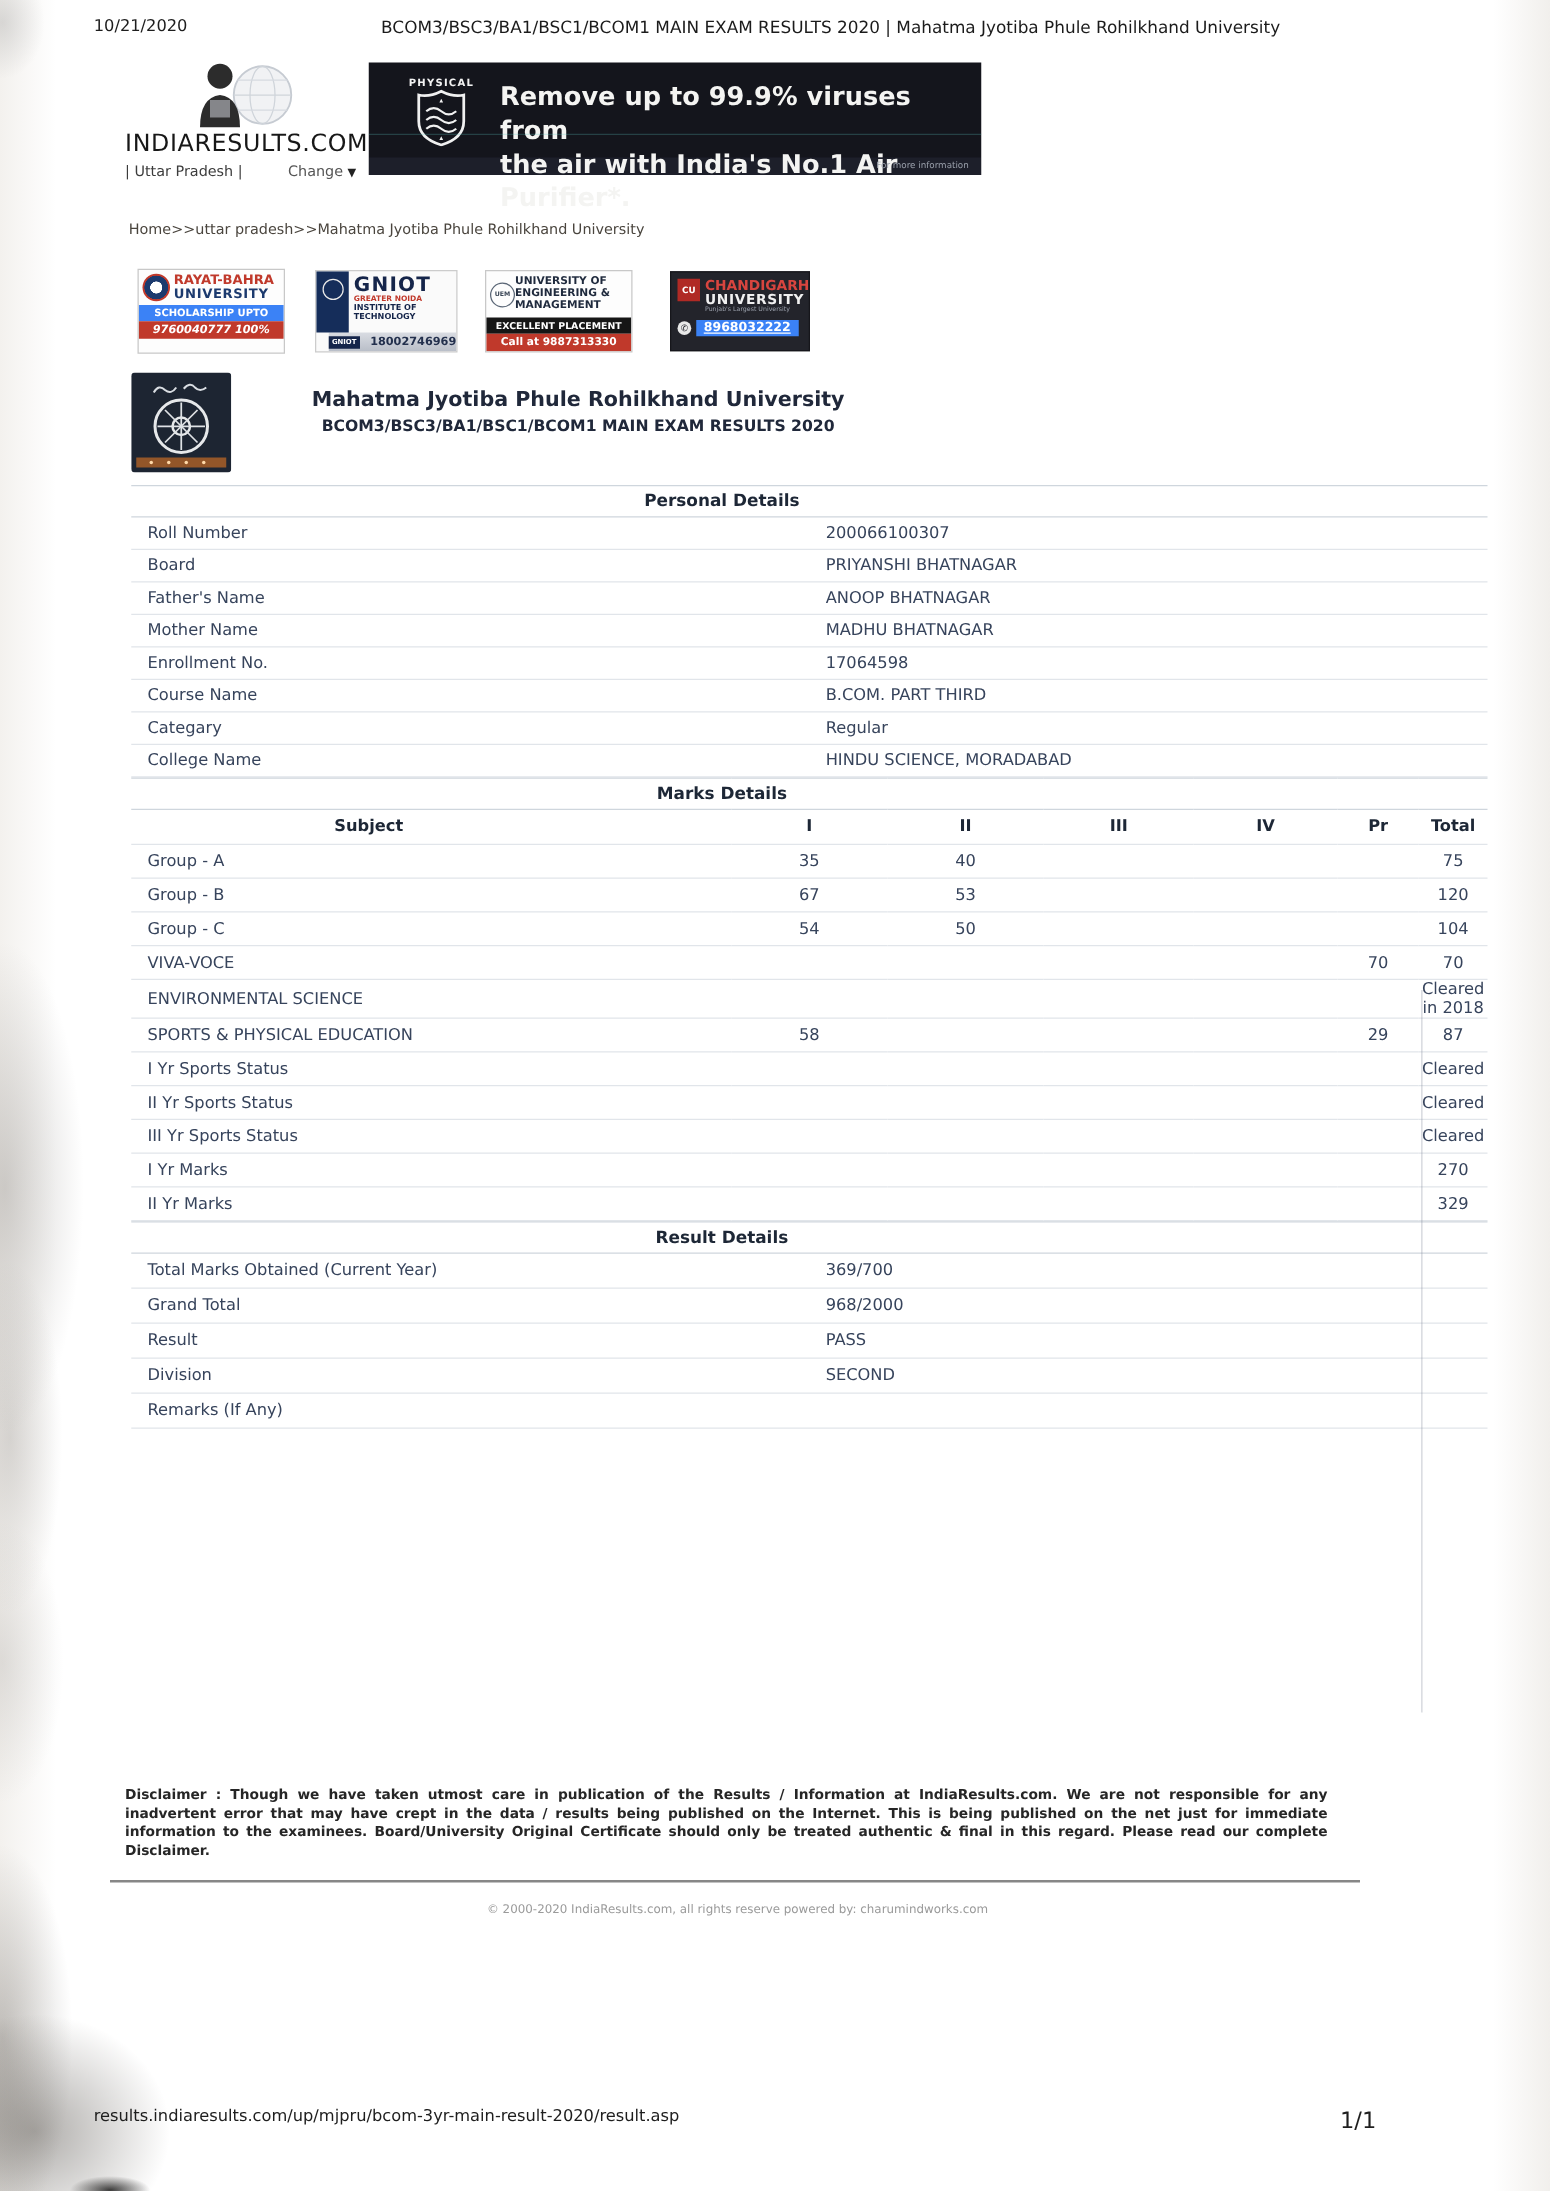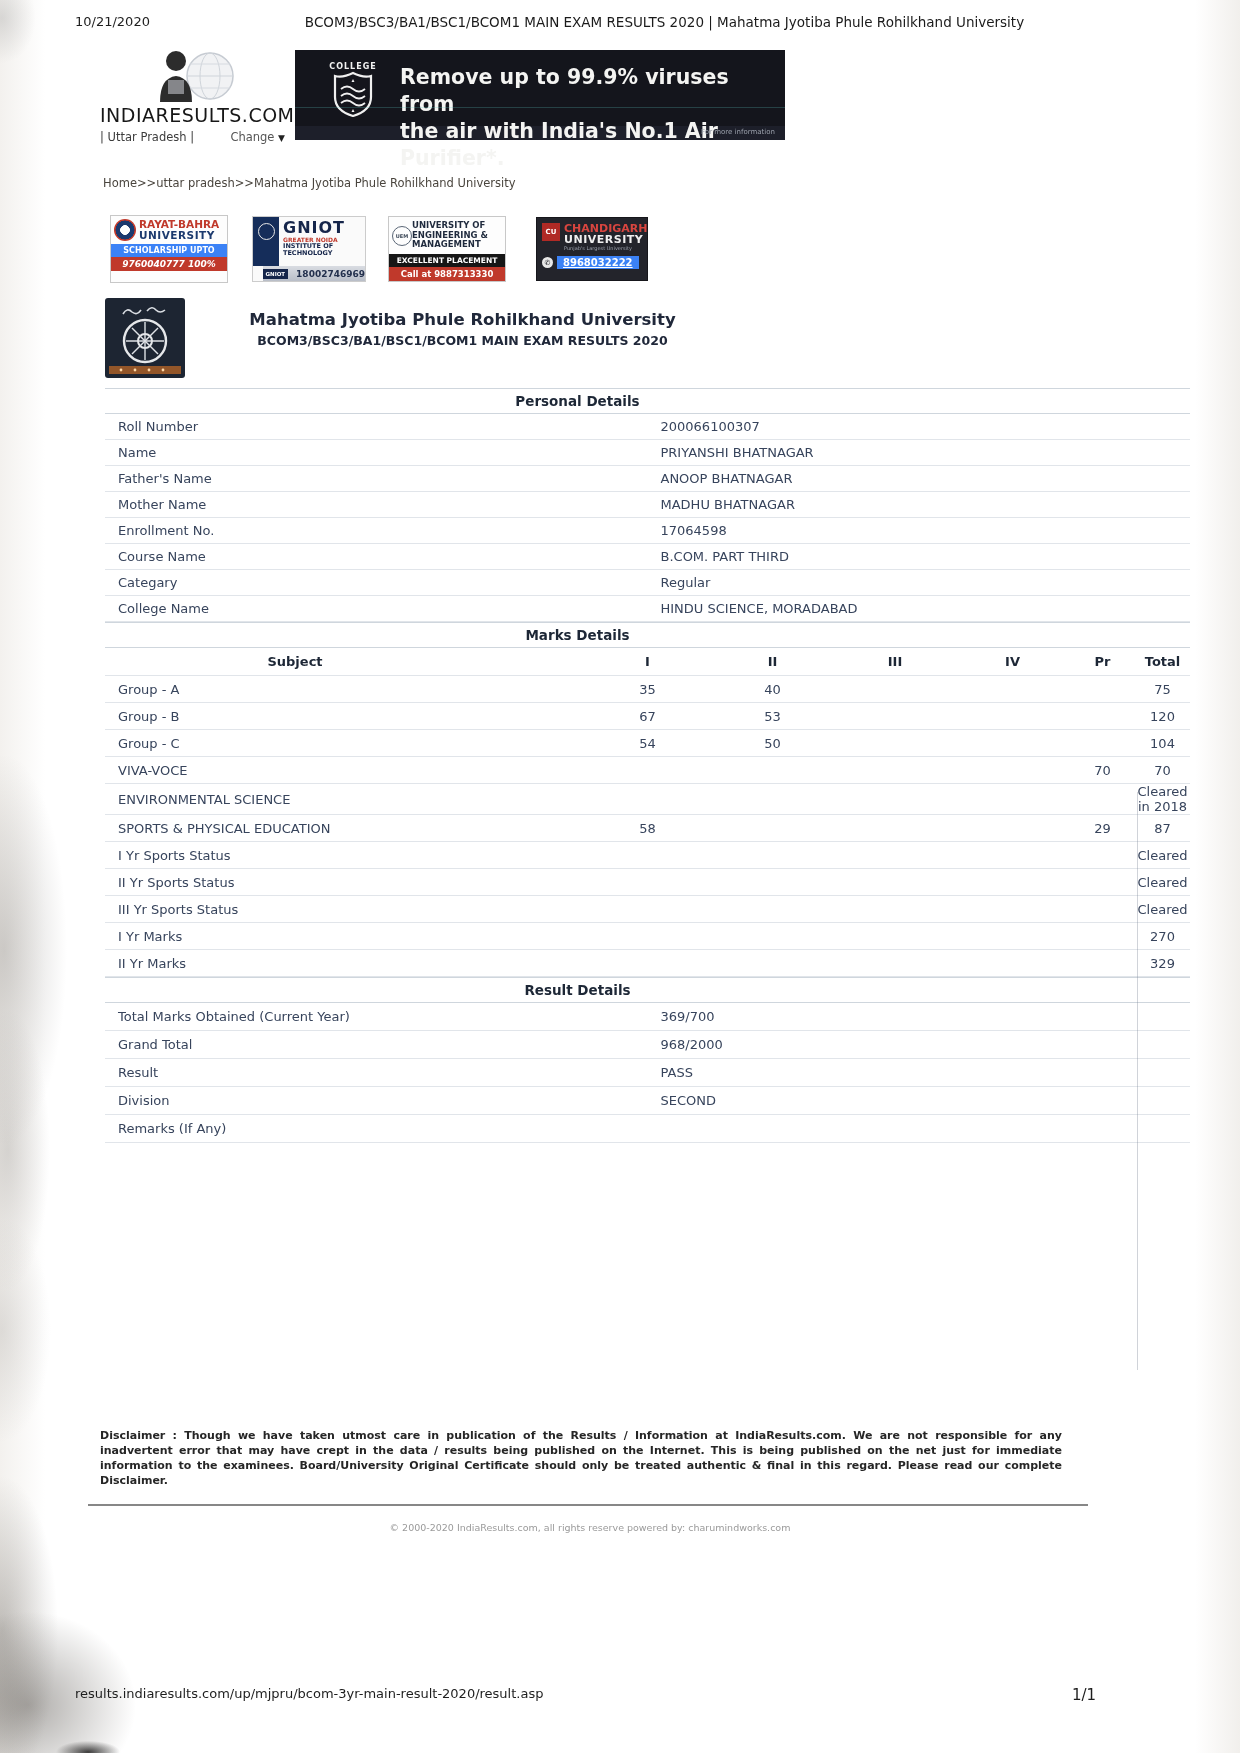--- a/index.html
+++ b/index.html
@@ -15,21 +15,21 @@
       radial-gradient(45px 60px at 2px 18px, rgba(150,150,150,.30), transparent 75%),
       radial-gradient(40px 14px at 88px 1752px, rgba(25,25,25,.85), transparent 80%),
       linear-gradient(90deg,#f3f1ee 0px,#ffffff 45px,#ffffff 1195px,#f1efec 1240px);
     padding-left: 29px;
   }
   .abs{position:absolute;}
   
   .print-date{top:14px;left:75px;font-size:13px;color:#1e1e1e;}
   .print-title{top:14px;left:0;width:100%;text-align:center;padding-left:60px;box-sizing:border-box;font-size:13.5px;color:#1b1b1b;}
   .print-url{top:1686px;left:75px;font-size:13px;color:#1e1e1e;}
-  .print-page{top:1686px;left:1072px;font-size:15px;color:#1e1e1e;}
+  .print-page{top:1686px;left:1072px;font-size:18px;color:#1e1e1e;}
   
   .ir-logo{top:50px;left:100px;width:185px;}
   .ir-icon{display:block;margin:0 auto;}
   .ir-name{font-size:19px;letter-spacing:.5px;color:#171717;font-weight:500;text-align:center;margin-top:2px;}
   .ir-sub{display:flex;justify-content:space-between;margin-top:4px;font-size:11.5px;color:#3c3c3c;}
   .ir-change{color:#555;cursor:pointer;}
   .ir-change .chev{color:#222;font-size:9px;}
   
   .ph-banner{top:50px;left:295px;width:490px;height:90px;background:#14151c;color:#fff;cursor:pointer;
      box-shadow:inset 0 -14px 0 rgba(30,32,44,.9);}
@@ -122,21 +122,21 @@
     </svg>
     <div class="ir-name">INDIARESULTS.COM</div>
     <div class="ir-sub">
       <span>| Uttar Pradesh |</span>
       <span class="ir-change"><span>Change</span> <span class="chev">▼</span></span>
     </div>
   </div>
 
   <div class="abs ph-banner">
     <div class="ph-logo">
-      <div class="ph-word">COLLEGE</div>
+      <div class="ph-word">PHYSICAL</div>
       <svg width="40" height="46" viewBox="0 0 40 46">
         <path d="M20 2 C28 6 34 6 38 5 L38 26 C38 36 30 42 20 45 C10 42 2 36 2 26 L2 5 C6 6 12 6 20 2 Z" fill="none" stroke="#f0f0f0" stroke-width="2.2"></path>
         <path d="M8 18 Q14 13 20 18 T32 18" fill="none" stroke="#f0f0f0" stroke-width="1.8"></path>
         <path d="M8 25 Q14 20 20 25 T32 25" fill="none" stroke="#f0f0f0" stroke-width="1.8"></path>
         <path d="M8 32 Q14 27 20 32 T32 32" fill="none" stroke="#f0f0f0" stroke-width="1.8"></path>
         <path d="M20 8 l1.5 3 -3 0 Z M20 38 l1.5 3 -3 0 Z" fill="#f0f0f0"></path>
       </svg>
     </div>
     <div class="ph-head">
       <div>Remove up to 99.9% viruses from</div>
@@ -234,21 +234,21 @@
     <table>
       <tbody>
           <tr class="sec-row">
             <td colspan="2" class="sec-title">Personal Details</td>
           </tr>
       <tr>
             <td class="lbl">Roll Number</td>
             <td class="val">200066100307</td>
           </tr>
       <tr>
-            <td class="lbl">Name</td>
+            <td class="lbl">Board</td>
             <td class="val">PRIYANSHI BHATNAGAR</td>
           </tr>
       <tr>
             <td class="lbl">Father's Name</td>
             <td class="val">ANOOP BHATNAGAR</td>
           </tr>
       <tr>
             <td class="lbl">Mother Name</td>
             <td class="val">MADHU BHATNAGAR</td>
           </tr>

